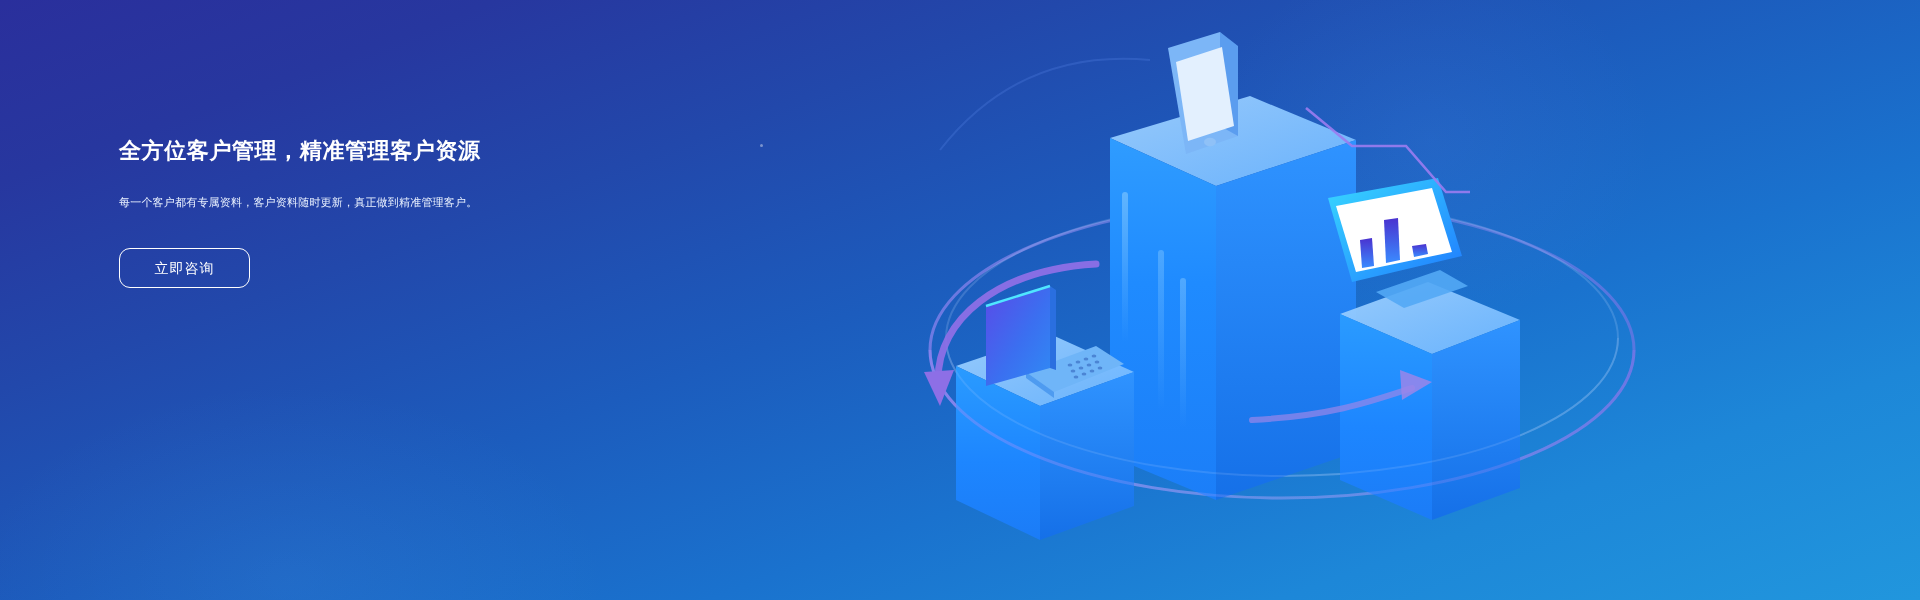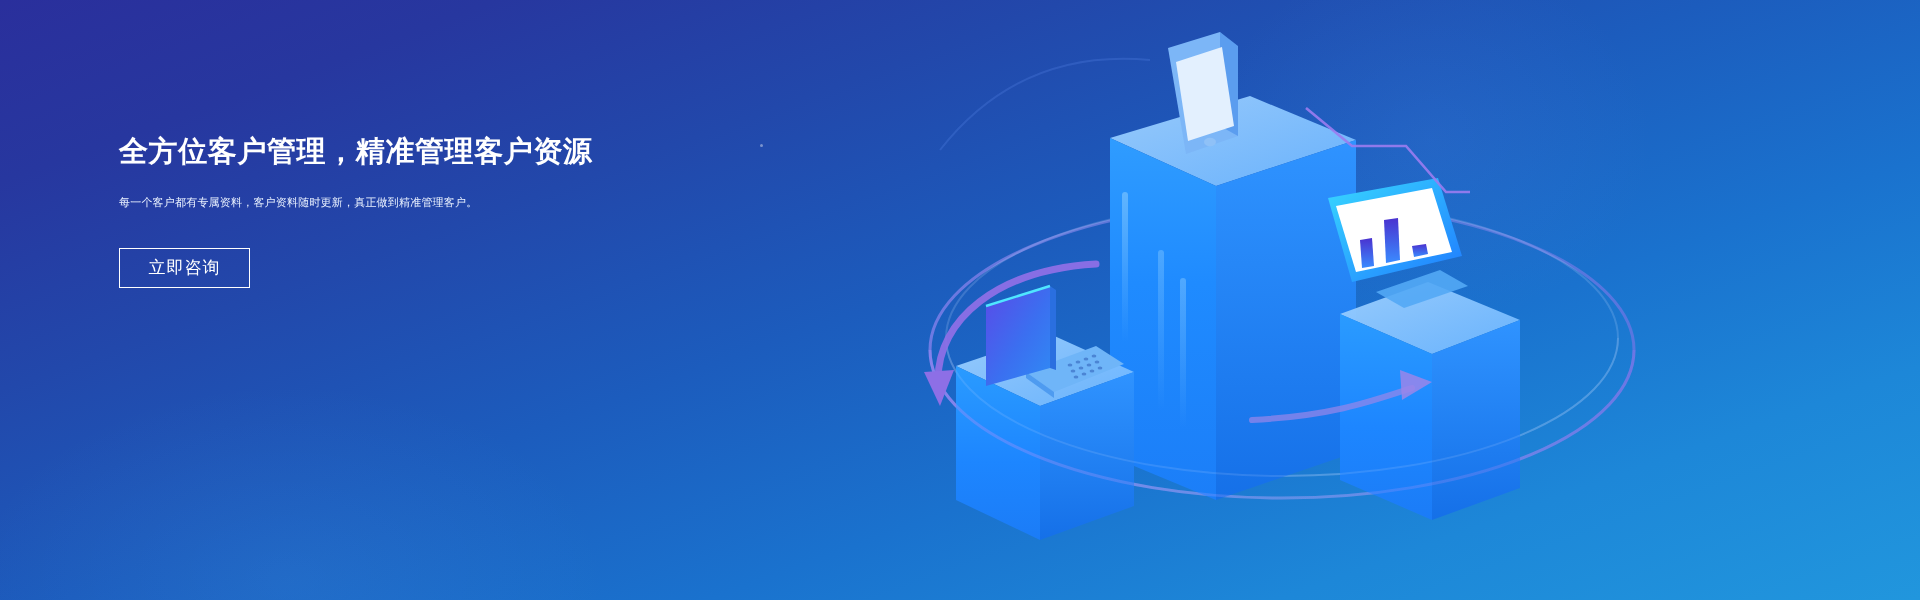--- a/index.html
+++ b/index.html
@@ -45,21 +45,21 @@
 
   
   .copy {
     position: absolute;
     left: 119px;
     top: 131px;
     width: 640px;
   }
   .headline {
     margin: 0;
-    font-size: 29px;
+    font-size: 22px;
     line-height: 40px;
     font-weight: bold;
     color: #ffffff;
     letter-spacing: 0.6px;
     white-space: nowrap;
   }
   .subcopy {
     margin: 0;
     padding-top: 21px;
     font-size: 11px;
@@ -69,25 +69,25 @@
     letter-spacing: 0.2px;
   }
   .cta {
     display: inline-block;
     margin-top: 35px;
     box-sizing: border-box;
     width: 131px;
     height: 40px;
     line-height: 38px;
     text-align: center;
-    font-size: 17px;
+    font-size: 14px;
     color: #ffffff;
     background: transparent;
     border: 1.6px solid #ffffff;
-    border-radius: 0;
+    border-radius: 11px;
     cursor: pointer;
     letter-spacing: 1px;
     padding: 0;
     font-family: inherit;
   }
 
   
   .art {
     position: absolute;
     left: 900px;

